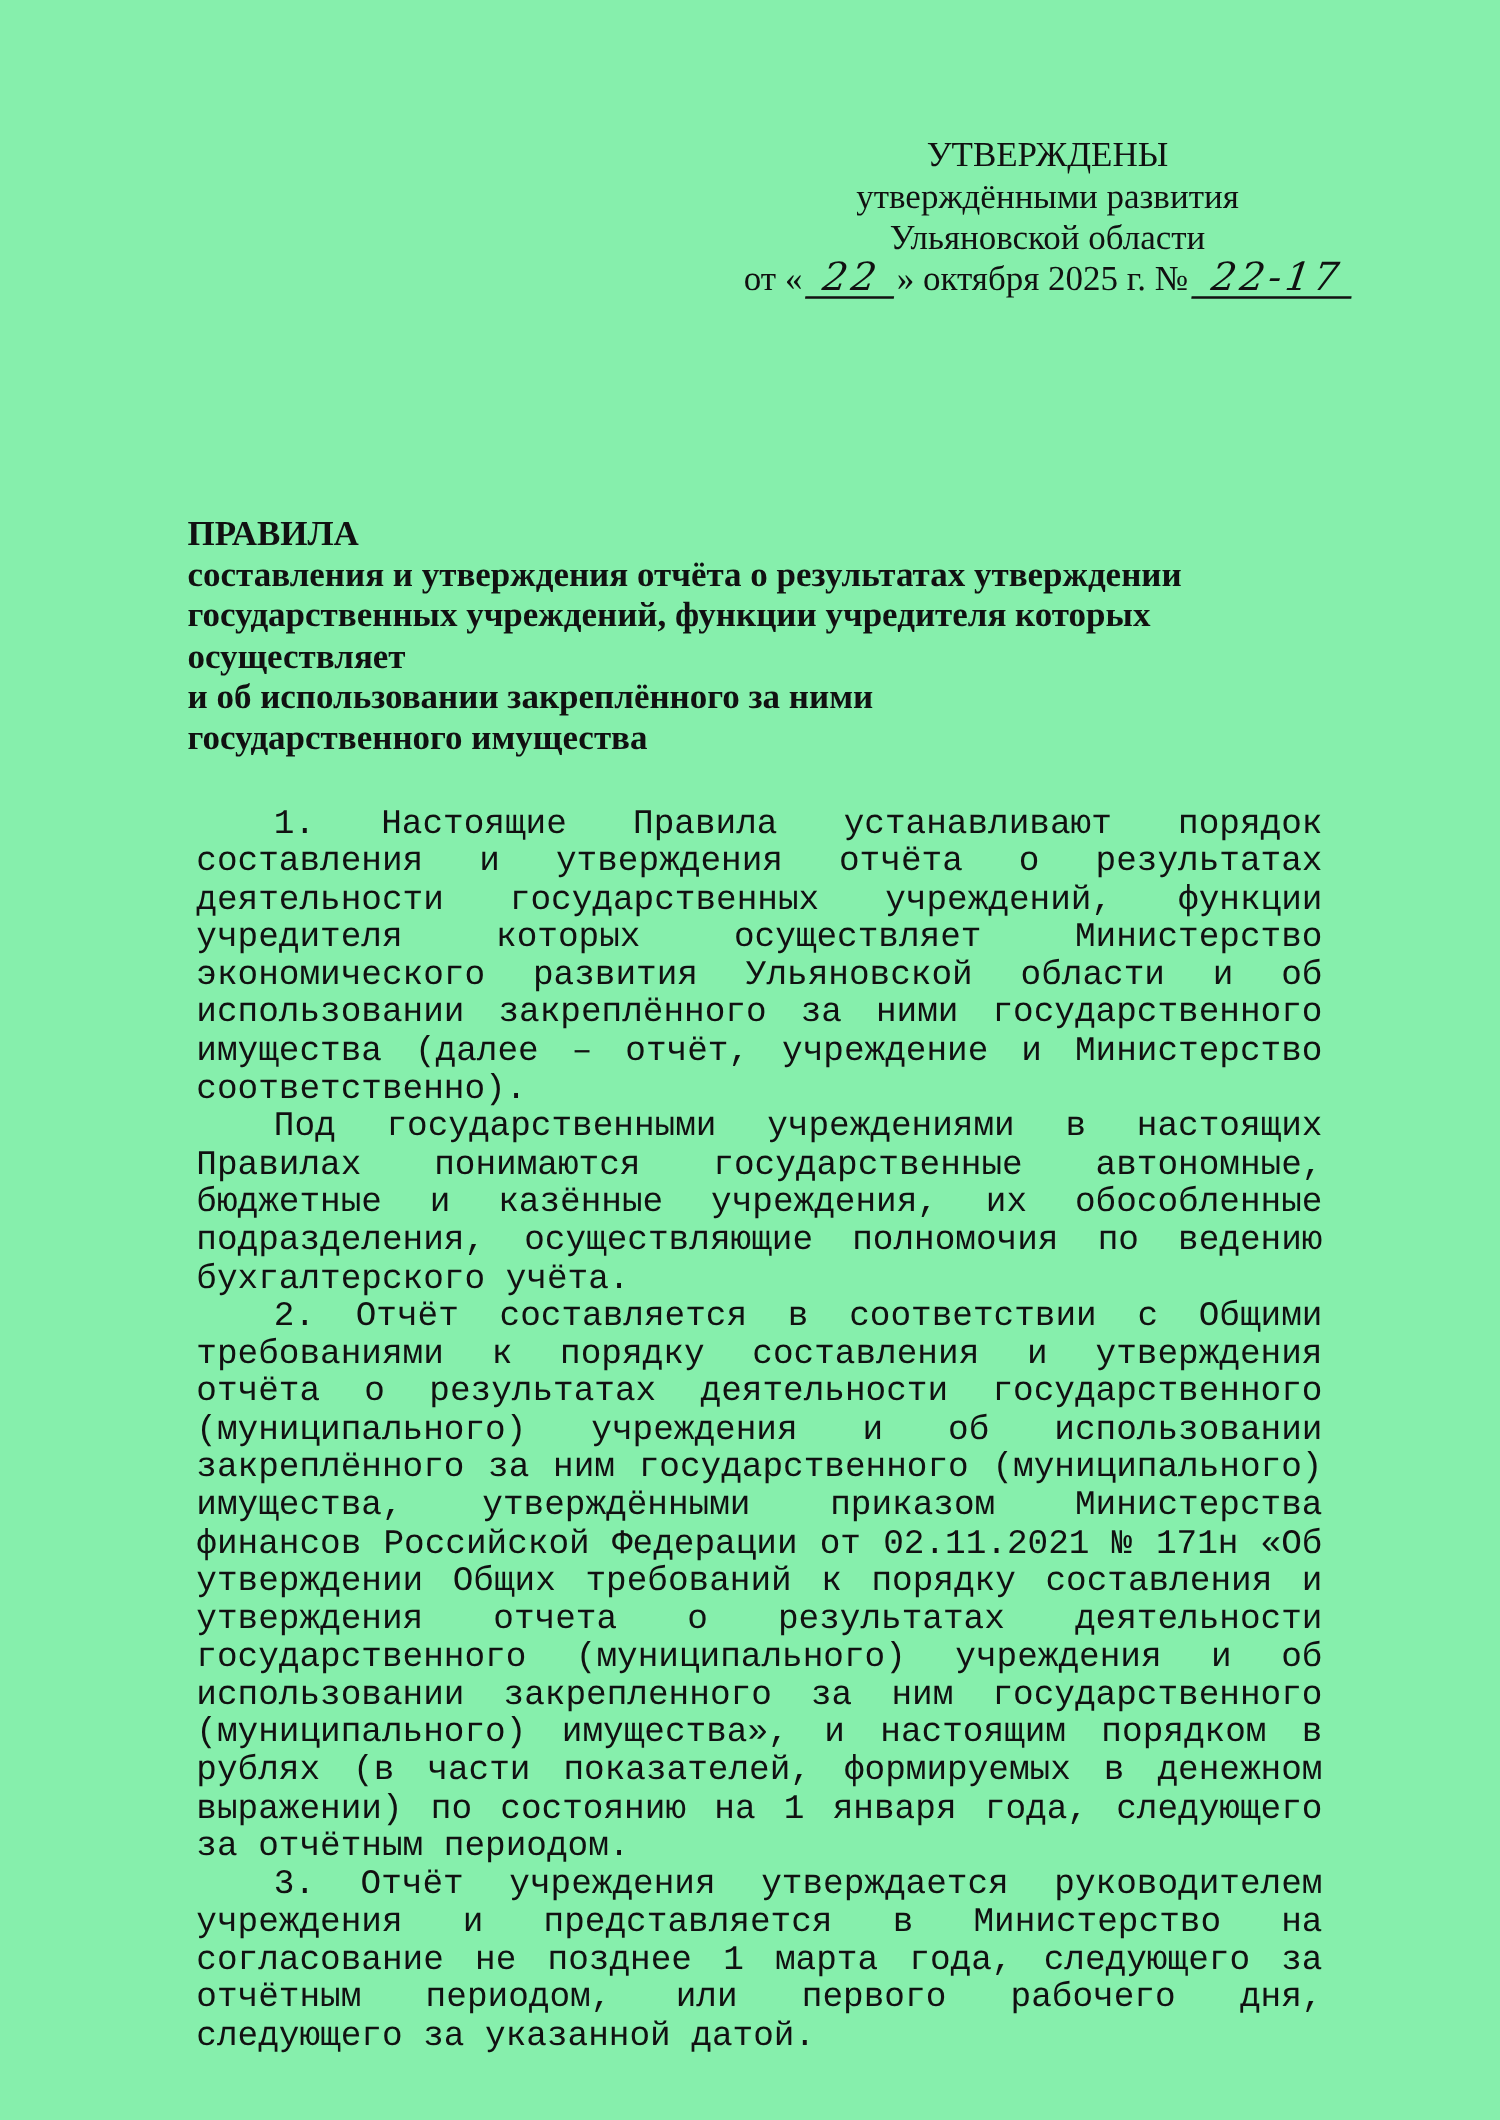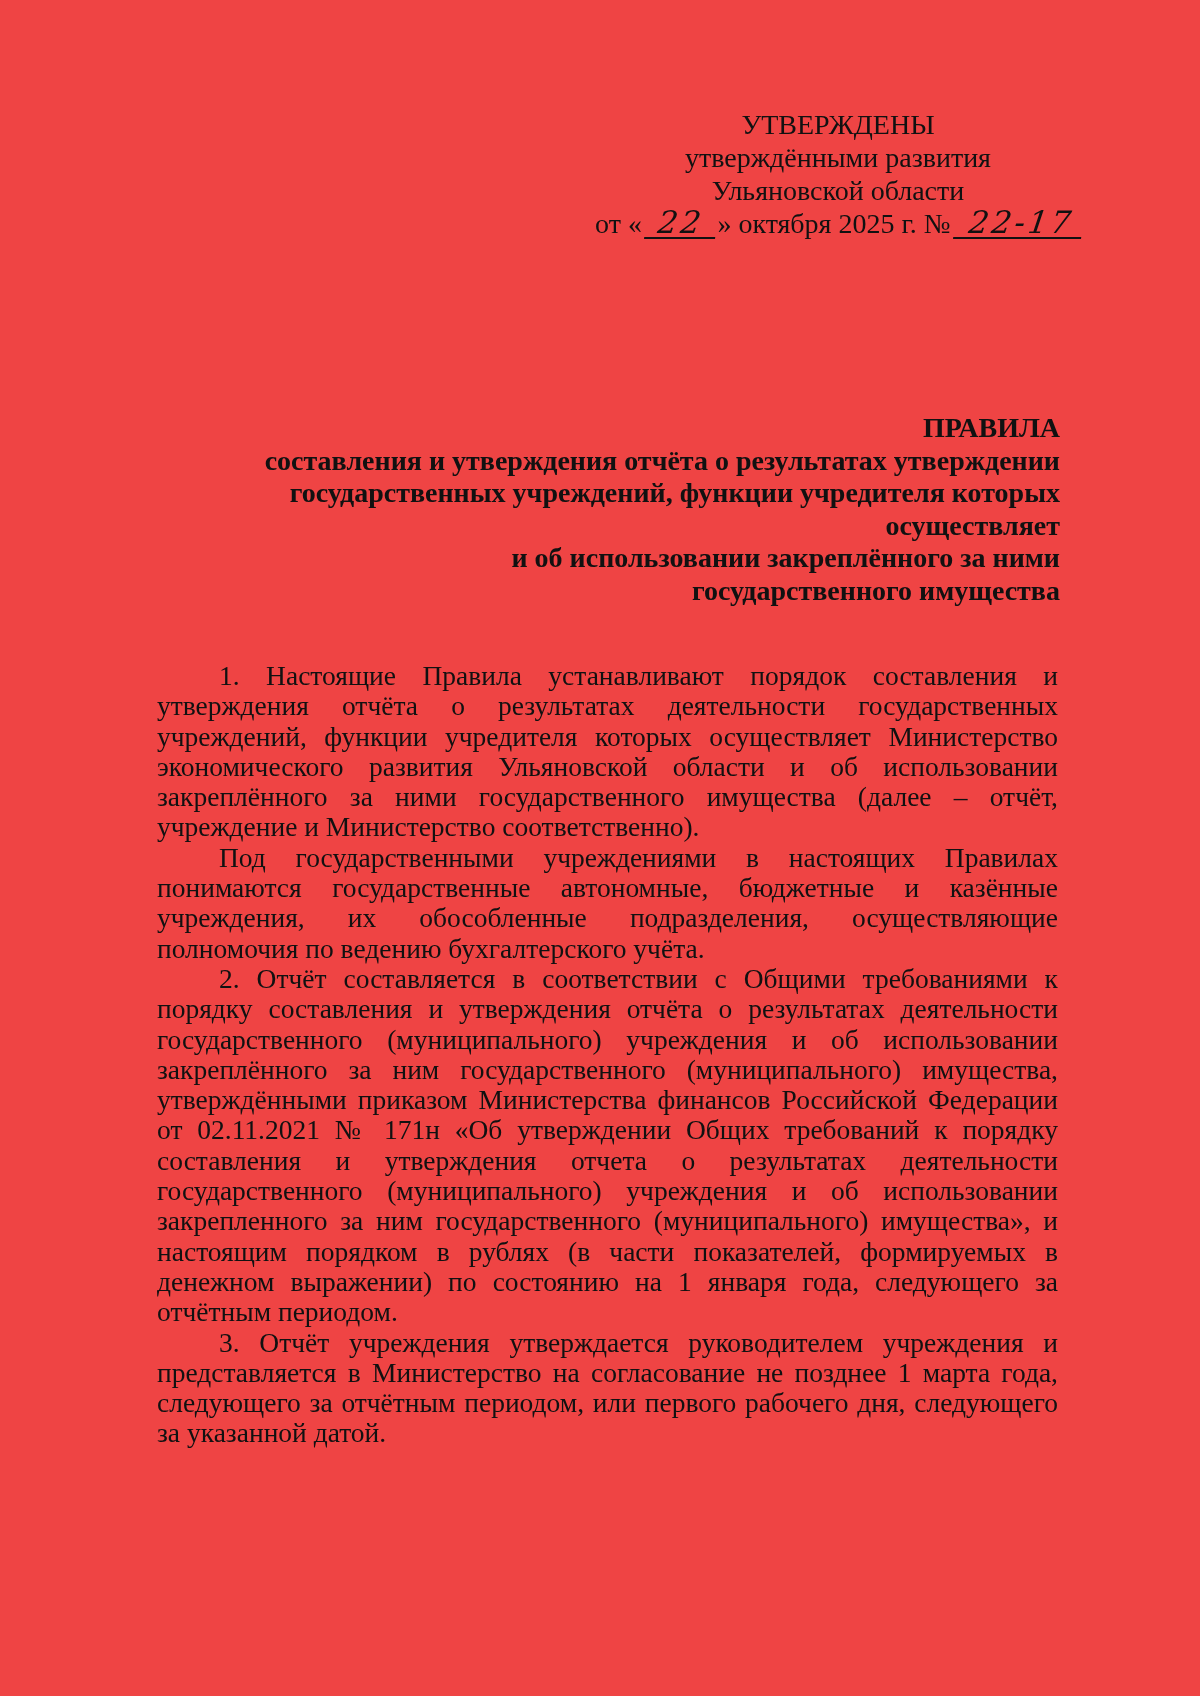--- a/index.html
+++ b/index.html
@@ -11,21 +11,21 @@
     width: 1200px;
     height: 1696px;
     position: relative;
     overflow: hidden;
     font-family: "Liberation Serif", serif;
     color: #111111;
   }
   .page {
     position: absolute;
     inset: 0;
-    background: #ef4444;
+    background: #86efac;
   }
   
   .approval {
     position: absolute;
     top: 108px;
     left: 592px;
     width: 492px;
     text-align: center;
     font-size: 28px;
     line-height: 33px;
@@ -43,35 +43,36 @@
     line-height: 28px;
   }
   .u  { border-bottom: 2px solid #111; padding: 0 14px 1px 12px; margin: 0 2px; }
   .u2 { border-bottom: 2px solid #111; padding: 0 10px 1px 14px; margin-left: 2px; }
   
   .title {
     position: absolute;
     top: 412px;
     left: 150px;
     width: 910px;
-    text-align: right;
+    text-align: left;
     font-weight: bold;
     font-size: 28px;
     line-height: 32.5px;
   }
   
   .doc-body {
     position: absolute;
-    top: 661px;
+    top: 645px;
     left: 157px;
     width: 901px;
     font-size: 27.5px;
     line-height: 30.3px;
     text-align: justify;
     text-justify: inter-word;
+    font-family: Liberation Mono, monospace;
   }
   .para {
     margin: 0;
     padding: 0;
     text-indent: 62px;
   }
 </style>
 </head>
 <body>
 

